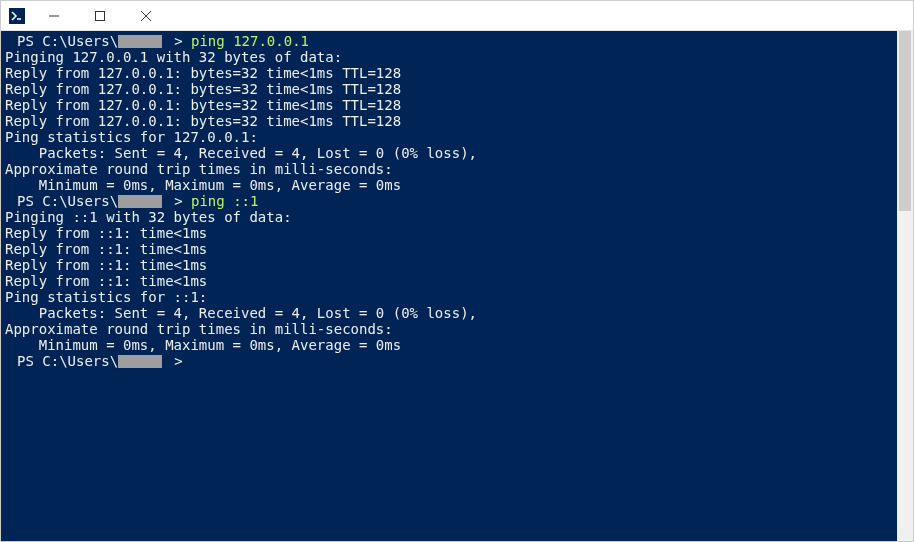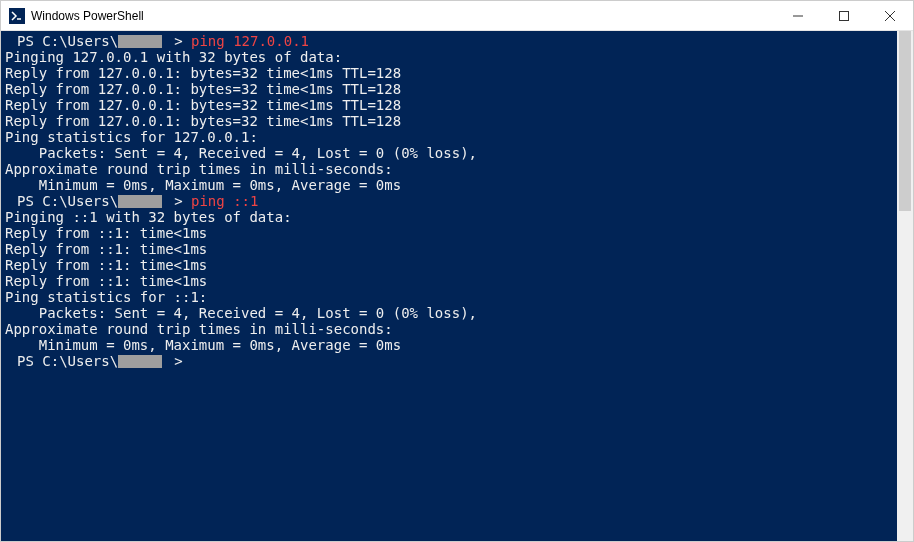--- a/index.html
+++ b/index.html
@@ -75,34 +75,33 @@
     }
     .line { display: block; }
     .prompt-seg { color: #eee; margin-left: 12px; }
     .redact {
       display: inline-block;
       background: #9e9e9e;
       width: 44px;
       height: 13px;
       vertical-align: -2px;
     }
-    .cmd { color: #ef4444; margin-top: 48px; }
+    .cmd { color: #bef264; margin-top: 48px; }
   </style>
 </head>
 <body>
 
 <div class="titlebar">
   <div class="titlebar-icon">
     <svg viewBox="0 0 16 16">
       <rect width="16" height="16" fill="#012456"></rect>
       <path d="M3 4 L7 8 L3 12" stroke="#fff" stroke-width="1.5" fill="none"></path>
       <path d="M8 11 L12 11" stroke="#fff" stroke-width="1.5"></path>
     </svg>
   </div>
-  <div class="titlebar-title">Windows PowerShell</div>
   <div class="win-controls">
     <div class="win-btn">
       <svg viewBox="0 0 10 10">
           <path d="M0 5 H10" stroke="#333" stroke-width="1"></path>
         </svg>
     </div>
     <div class="win-btn">
       <svg viewBox="0 0 10 10">
           <rect x="0.5" y="0.5" width="9" height="9" stroke="#333" stroke-width="1" fill="none"></rect>
         </svg>

